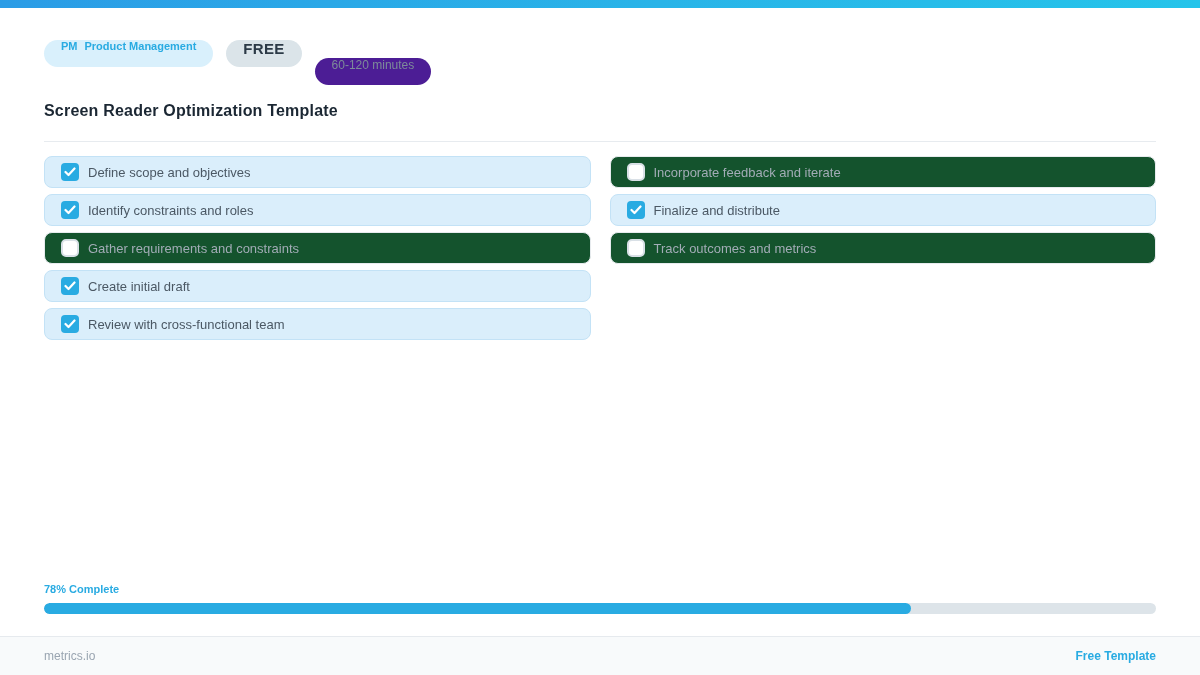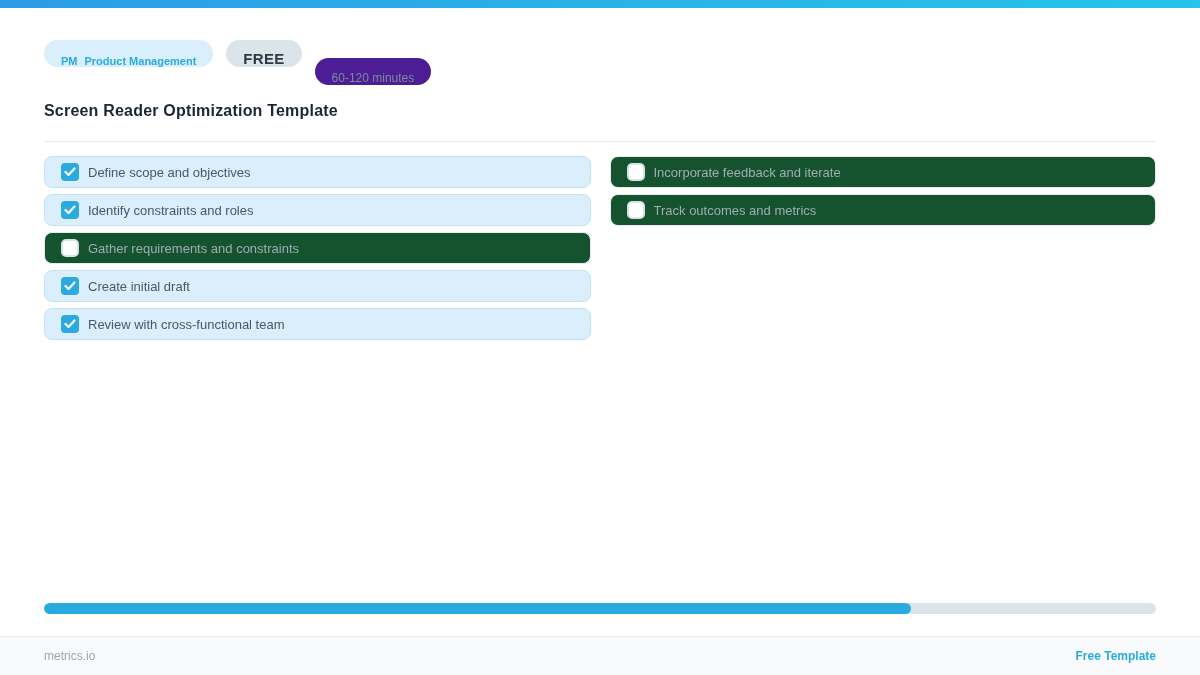--- a/index.html
+++ b/index.html
@@ -25,21 +25,21 @@
   }
   .badges {
     margin-top: 14px;
     display: flex;
     align-items: center;
     gap: 13px;
   }
   .badge {
     height: 27px;
     display: inline-flex;
-    align-items: flex-end;
+    align-items: flex-start;
     padding: 0 17px;
     border-radius: 14px;
     font-size: 12px;
     white-space: nowrap;
   }
   .badge.category {
     background: #d9f0fc;
     color: #29abe2;
     font-weight: bold;
     font-size: 11px;
@@ -200,28 +200,37 @@
             </svg>
           </span>
           <span class="item-label">Review with cross-functional team</span>
         </div>
       </div>
     <div class="col">
         <div class="item unchecked">
           <span class="cb"></span>
           <span class="item-label">Incorporate feedback and iterate</span>
         </div>
+        <div class="item checked">
+          <span class="cb">
+            <svg width="12" height="10" viewBox="0 0 12 10">
+              <polyline points="1.5,5 4.5,8 10.5,1.5" fill="none" stroke="#ffffff" stroke-width="2.2" stroke-linecap="round" stroke-linejoin="round"></polyline>
+            </svg>
+          </span>
+          <span class="item-label">Finalize and distribute</span>
+        </div>
         <div class="item unchecked">
           <span class="cb"></span>
           <span class="item-label">Track outcomes and metrics</span>
         </div>
       </div>
   </div>
 
   <div class="progress-section">
+    <div class="progress-label">78% Complete</div>
     <div class="progress-track">
       <div class="progress-fill" style="width: 78%;"></div>
     </div>
   </div>
 
 </div>
 
 <div class="footer">
   <span class="footer-left">metrics.io</span>
   <span class="footer-right">Free Template</span>

